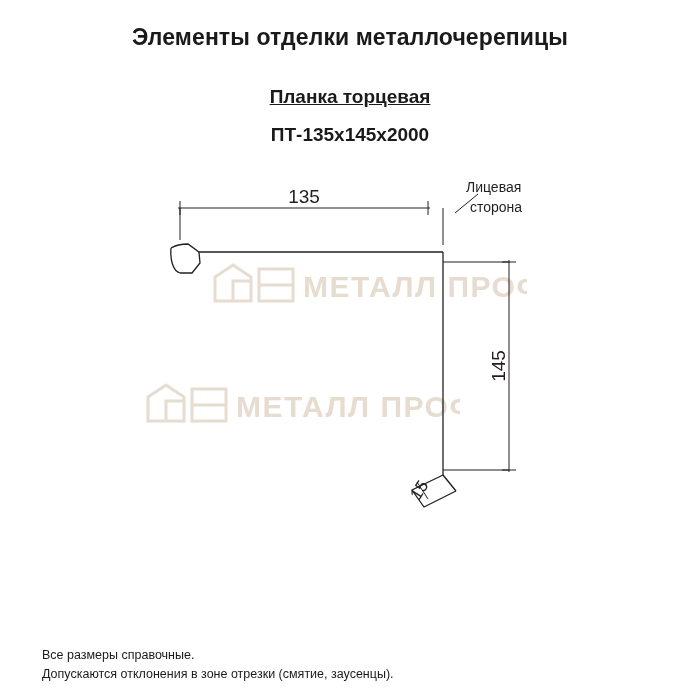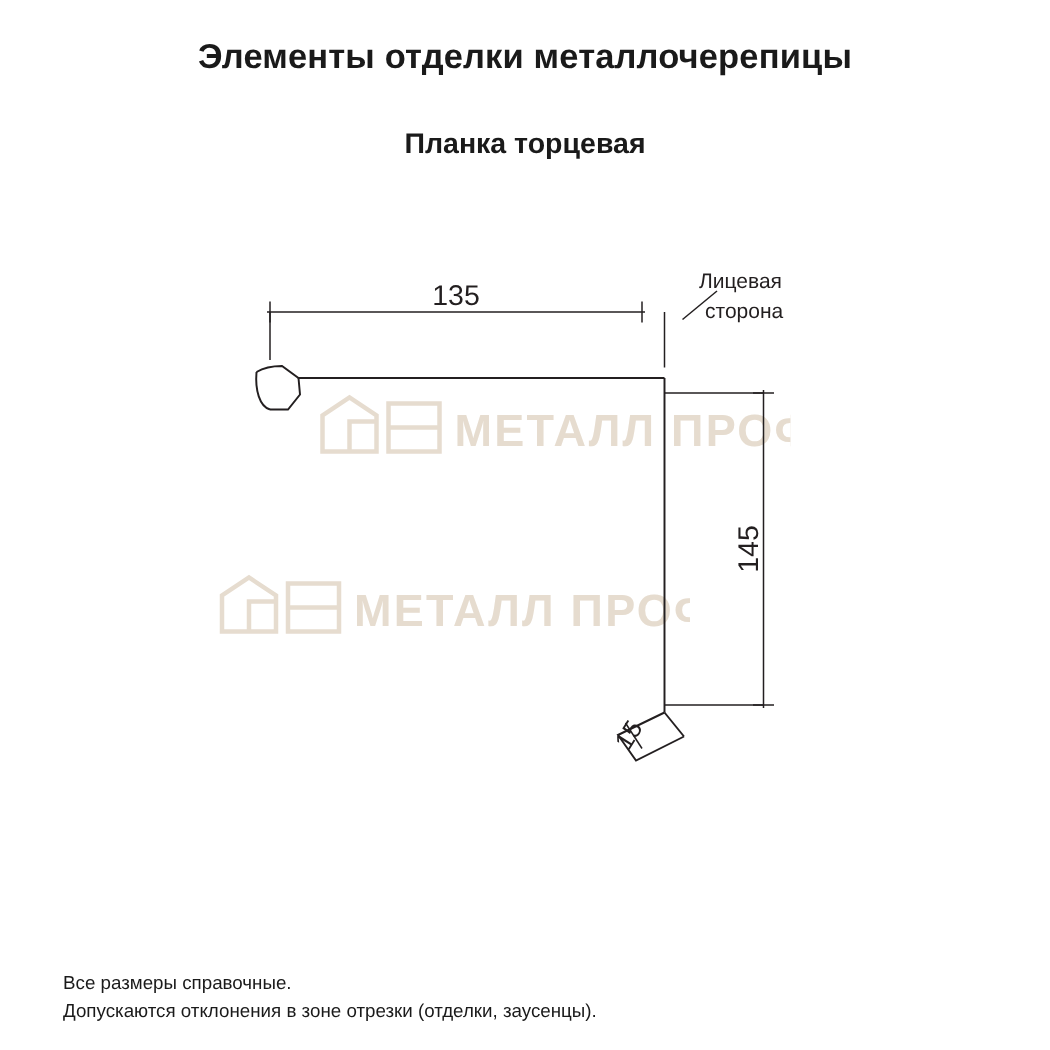--- a/index.html
+++ b/index.html
@@ -32,20 +32,21 @@
     letter-spacing: 0.1px;
   }
   .title-sub {
     position: absolute;
     top: 86px;
     left: 0;
     width: 700px;
     text-align: center;
     font-size: 19px;
     font-weight: bold;
+    text-decoration: underline;
   }
   .title-code {
     position: absolute;
     top: 124px;
     left: 0;
     width: 700px;
     text-align: center;
     font-size: 19px;
     font-weight: bold;
   }
@@ -75,20 +76,21 @@
   svg { display: block; }
   text { font-family: "Liberation Sans", sans-serif; }
 </style>
 </head>
 <body>
 
 <div class="page">
 
   <div class="title-main">Элементы отделки металлочерепицы</div>
   <div class="title-sub">Планка торцевая</div>
+  <div class="title-code">ПТ-135x145x2000</div>
 
   <div class="watermark wm1">
     <svg width="320" height="58" viewBox="0 0 320 58">
       <g fill="none" stroke="#e6dccf" stroke-width="3">
         <path d="M8,46 L8,22 L26,10 L44,22 L44,46 Z"></path>
         <path d="M26,46 L26,26 L44,26"></path>
         <rect x="52" y="14" width="34" height="32"></rect>
         <path d="M52,30 L86,30"></path>
       </g>
       <text x="96" y="42" font-size="30" font-weight="bold" fill="#e6dccf" letter-spacing="1.5">МЕТАЛЛ ПРОФИЛЬ</text>
@@ -151,16 +153,16 @@
         <line x1="455" y1="63" x2="478" y2="44"></line>
       </g>
       <text x="466" y="42" font-size="14" fill="#231f20">Лицевая</text>
       <text x="470" y="62" font-size="14" fill="#231f20">сторона</text>
 
     </svg>
   </div>
 
   <div class="footer">
     <div>Все размеры справочные.</div>
-    <div>Допускаются отклонения в зоне отрезки (отделки, заусенцы).</div>
+    <div>Допускаются отклонения в зоне отрезки (смятие, заусенцы).</div>
   </div>
 
 </div>
 
 </body></html>

